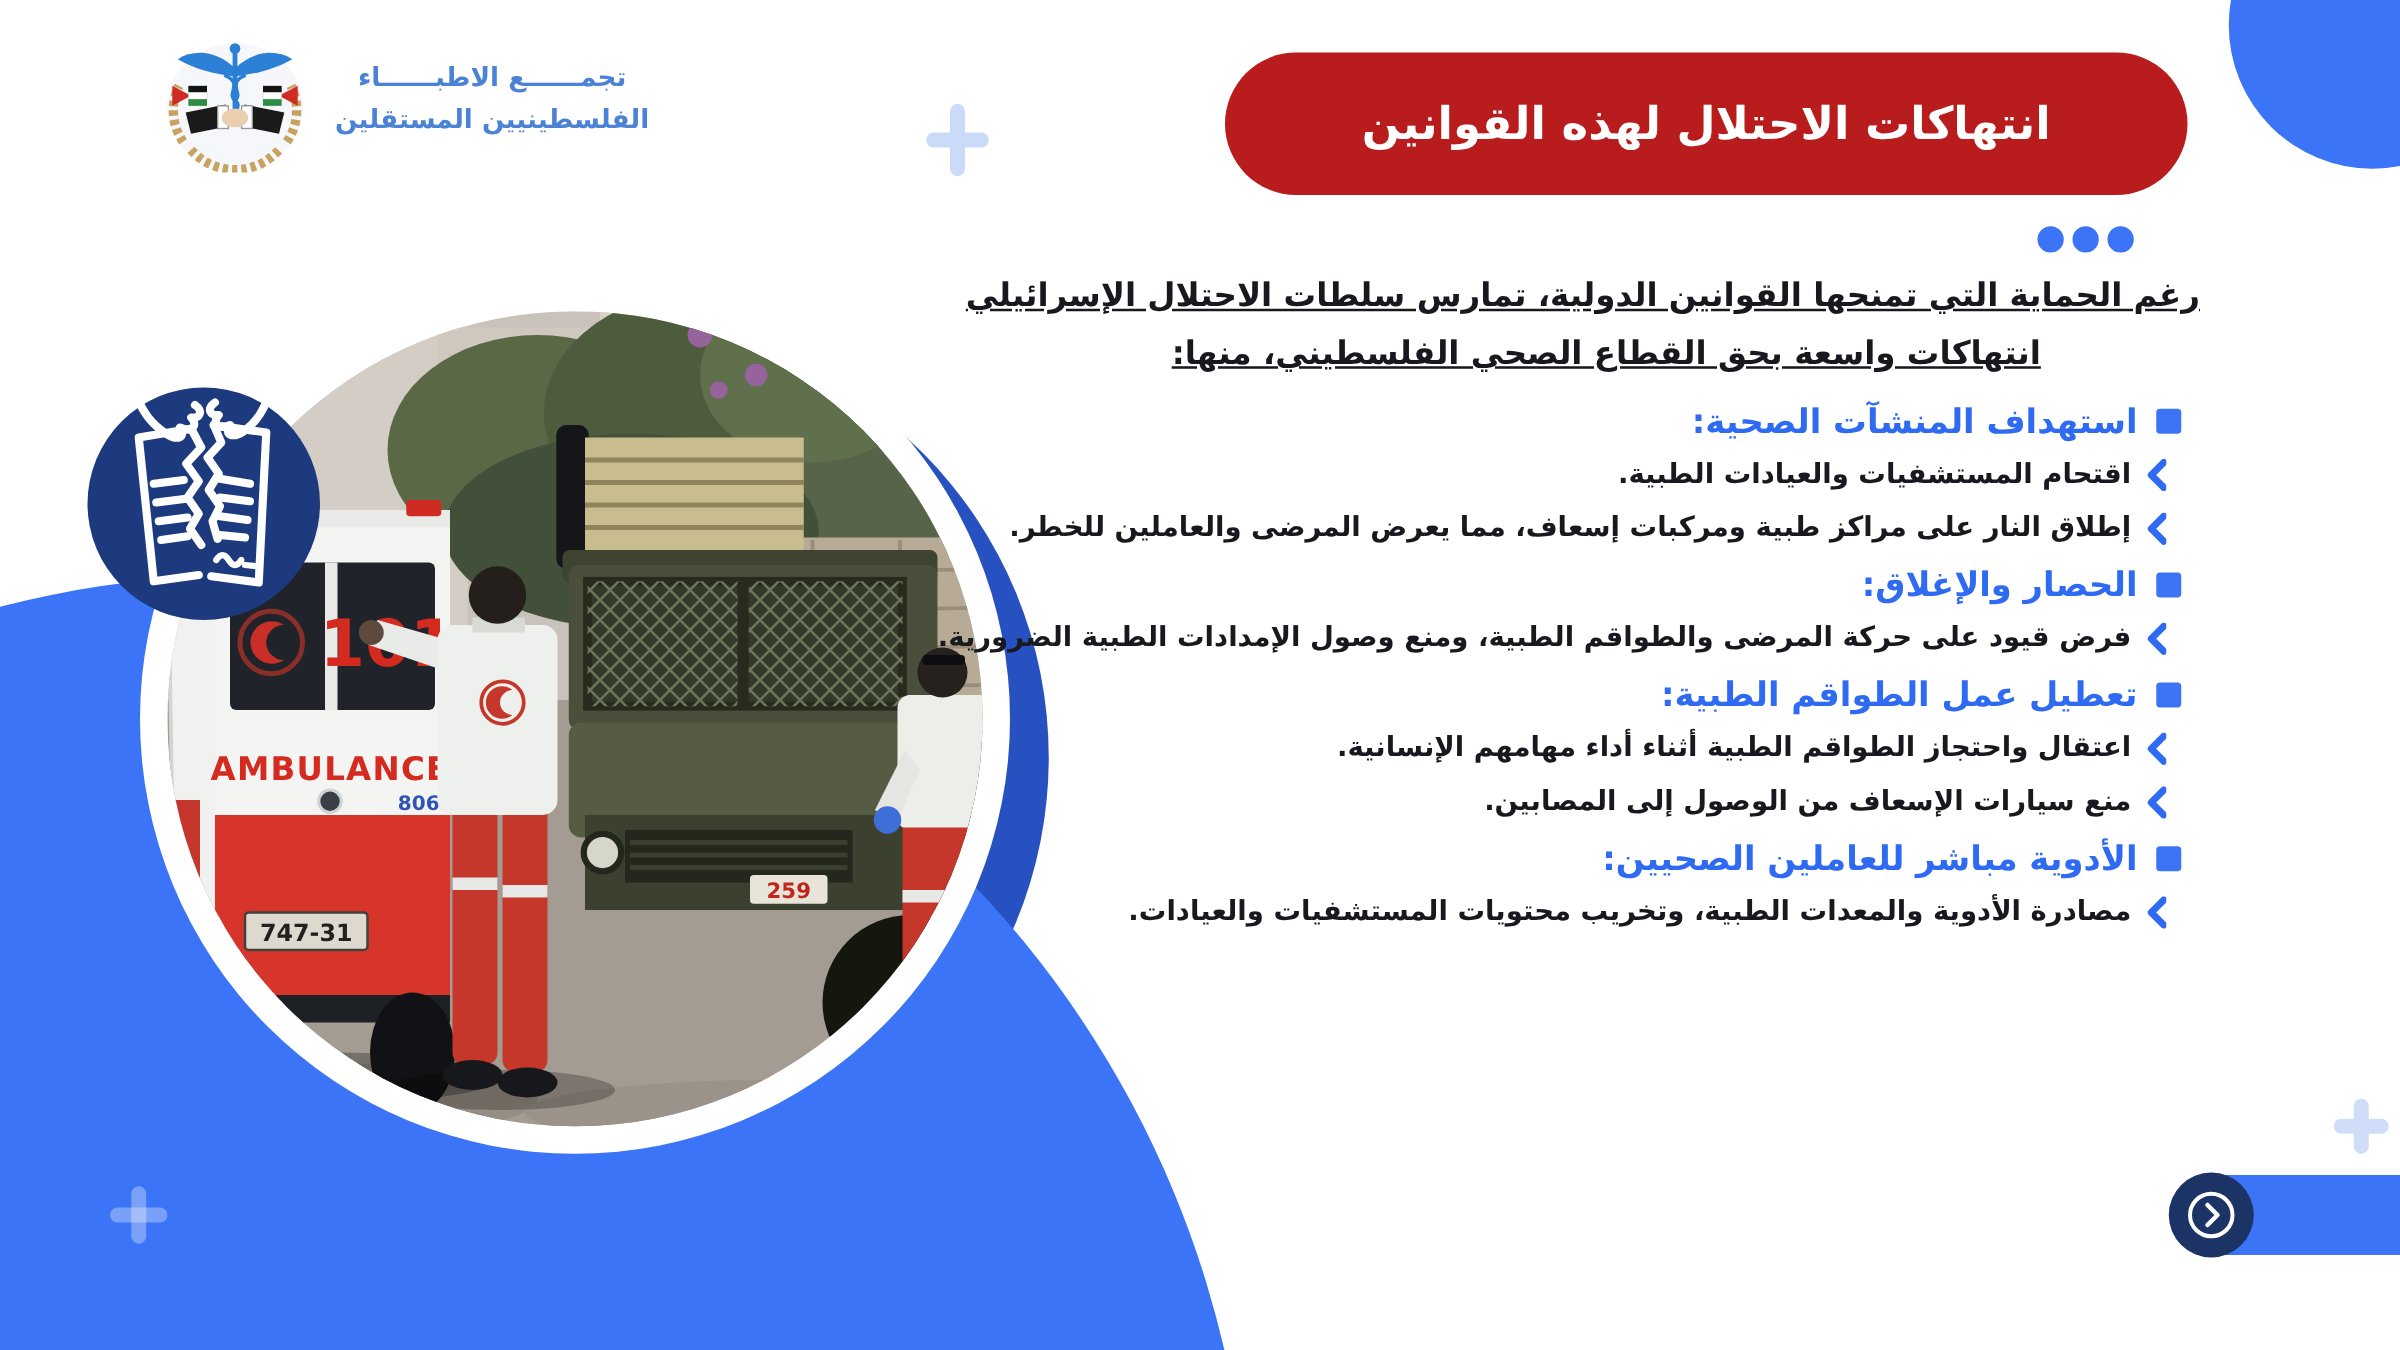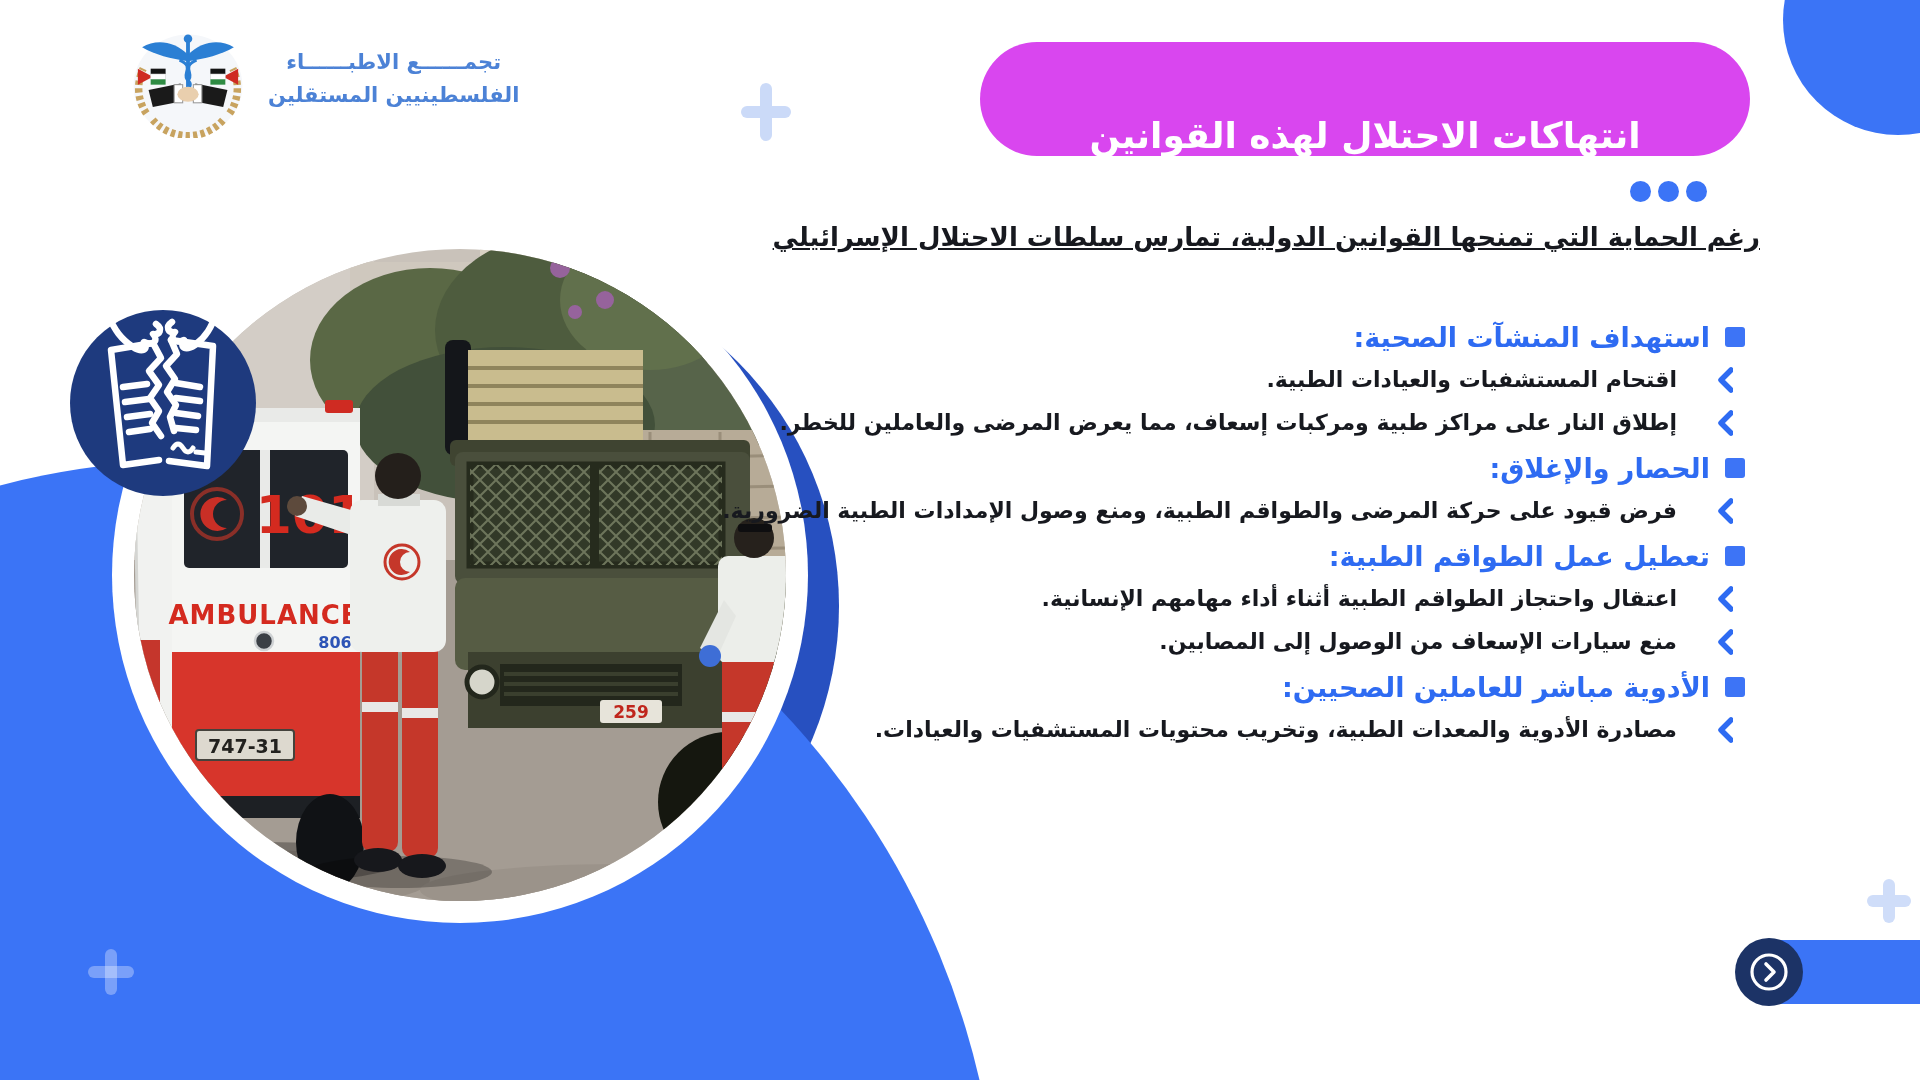--- a/index.html
+++ b/index.html
@@ -6,38 +6,38 @@
   .stage{position:relative;width:1920px;height:1080px;overflow:hidden;background:#fff;
          font-family:"DejaVu Sans",sans-serif;}
   svg text{font-family:"DejaVu Sans",sans-serif;}
   .abs{position:absolute;}
 
   
   .logo-text{left:268px;top:46px;direction:rtl;text-align:center;color:#4C82D6;
              font-weight:bold;font-size:21px;line-height:1.55;white-space:nowrap;}
 
   
-  .banner{left:980px;top:42px;width:770px;height:114px;border-radius:57px;background:#d946ef;
-          display:flex;align-items:flex-end;justify-content:center;}
+  .banner{left:980px;top:42px;width:770px;height:114px;border-radius:57px;background:#b91c1c;
+          display:flex;align-items:center;justify-content:center;}
   .banner-title{direction:rtl;color:#fff;font-weight:bold;font-size:36px;white-space:nowrap;}
 
   .dots{left:1630px;top:181px;display:flex;gap:7px;}
   .dot{width:21px;height:21px;border-radius:50%;background:#3B74F6;}
 
   
   .intro{right:160px;top:214px;width:950px;direction:rtl;text-align:center;color:#17191F;
          font-weight:bold;font-size:26px;line-height:46px;text-decoration:underline;}
   .intro span{display:block;white-space:nowrap;}
 
   
   .content{right:175px;top:320px;direction:rtl;display:flex;flex-direction:column;align-items:flex-start;}
   .h-row{display:flex;align-items:center;height:34px;margin-bottom:11px;white-space:nowrap;}
   .sq{width:20px;height:20px;border-radius:3px;background:#3D74F6;margin-left:15px;flex:0 0 auto;}
   .h-txt{color:#2E6BF2;font-weight:bold;font-size:27px;}
-  .s-row{display:flex;align-items:center;height:29px;margin-bottom:14px;padding-right:12px;white-space:nowrap;gap:28px;}
+  .s-row{display:flex;align-items:center;height:29px;margin-bottom:14px;padding-right:12px;white-space:nowrap;}
   .chev{margin-left:12px;flex:0 0 auto;display:block;}
   .s-txt{color:#17191F;font-weight:bold;font-size:22px;}
 
   
   .bar{left:1770px;top:940px;width:150px;height:64px;background:#3B74F6;}
   .next-btn{left:1735px;top:938px;width:68px;height:68px;border-radius:50%;background:#1C3366;
             display:flex;align-items:center;justify-content:center;cursor:pointer;}
 
   
   .plus{pointer-events:none;}
@@ -281,20 +281,21 @@
     <div class="banner-title">انتهاكات الاحتلال لهذه القوانين</div>
   </div>
   <div class="abs dots">
     <div class="dot"></div>
     <div class="dot"></div>
     <div class="dot"></div>
   </div>
 
   <div class="abs intro">
     <span>رغم الحماية التي تمنحها القوانين الدولية، تمارس سلطات الاحتلال الإسرائيلي</span>
+    <span>انتهاكات واسعة بحق القطاع الصحي الفلسطيني، منها:</span>
   </div>
 
   <div class="abs content">
 
     <div class="h-row">
       <span class="sq"></span>
       <span class="h-txt">استهداف المنشآت الصحية:</span>
     </div>
     <div class="s-row">
       <svg class="chev" width="16" height="26" viewBox="0 0 16 26">

